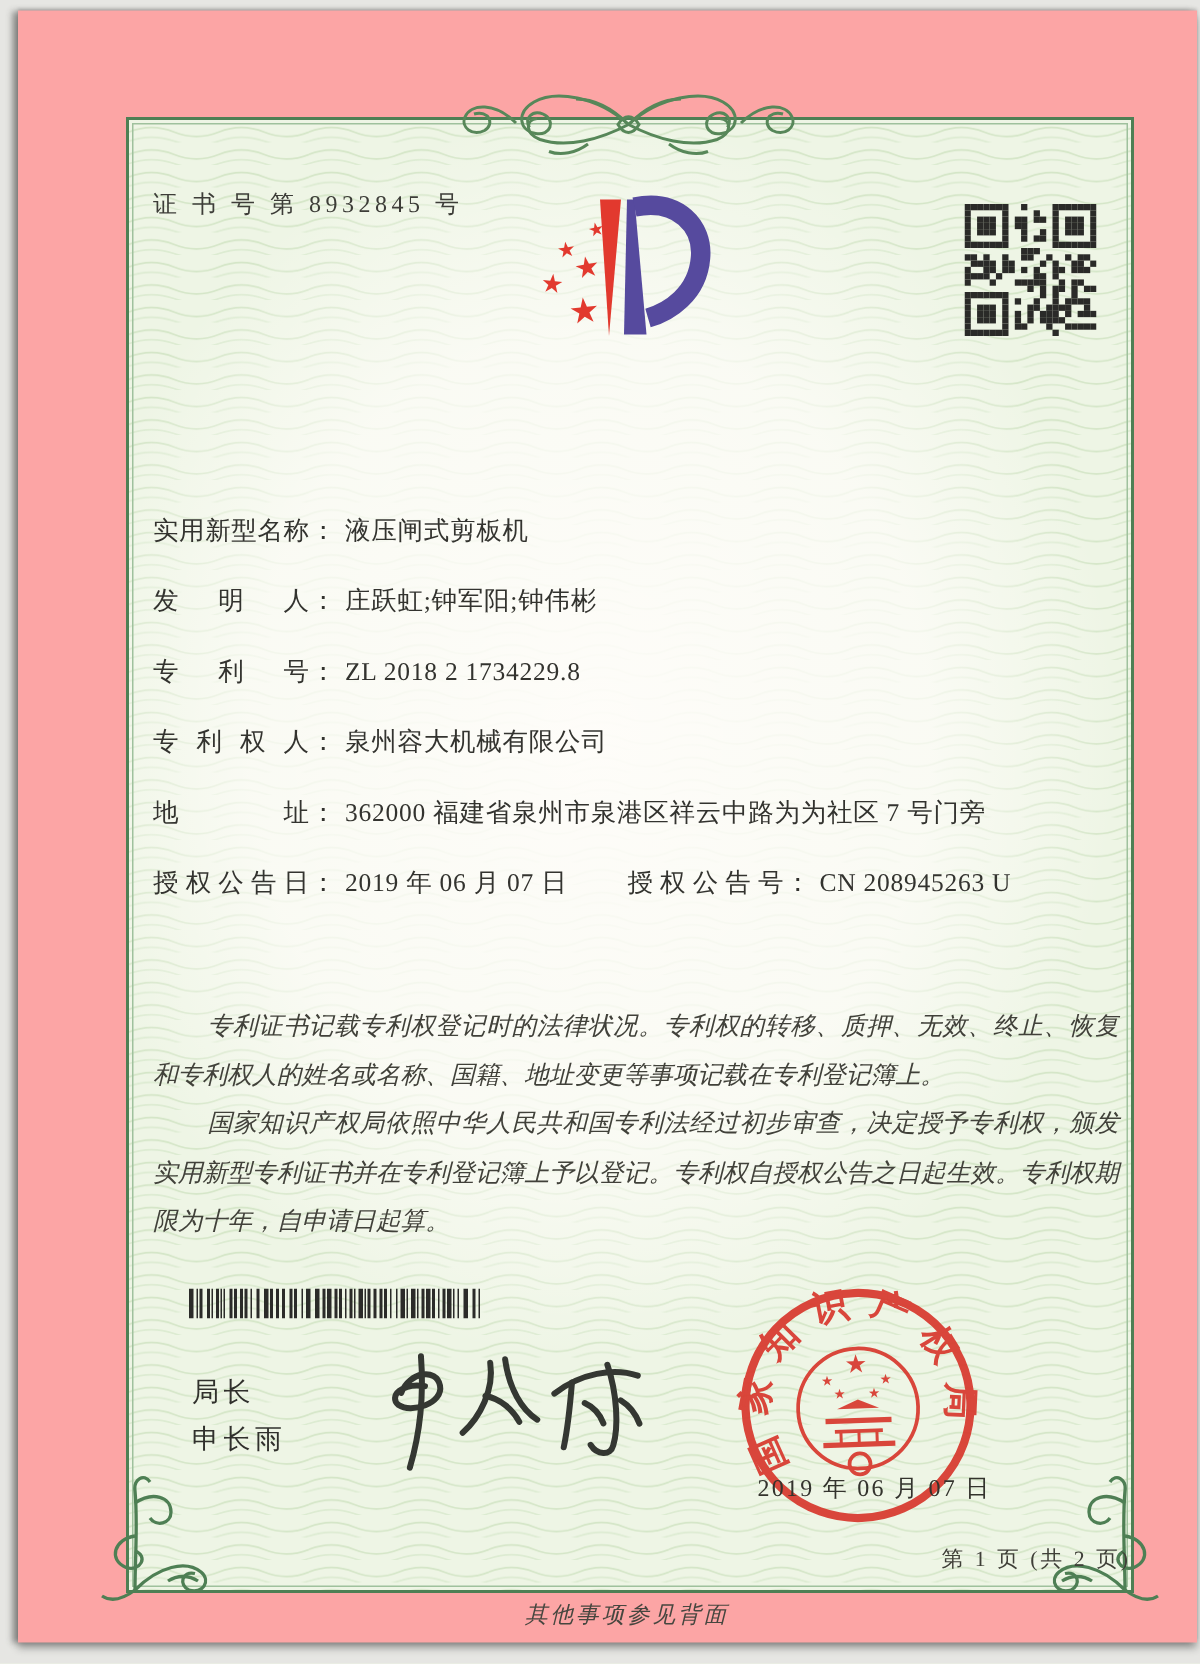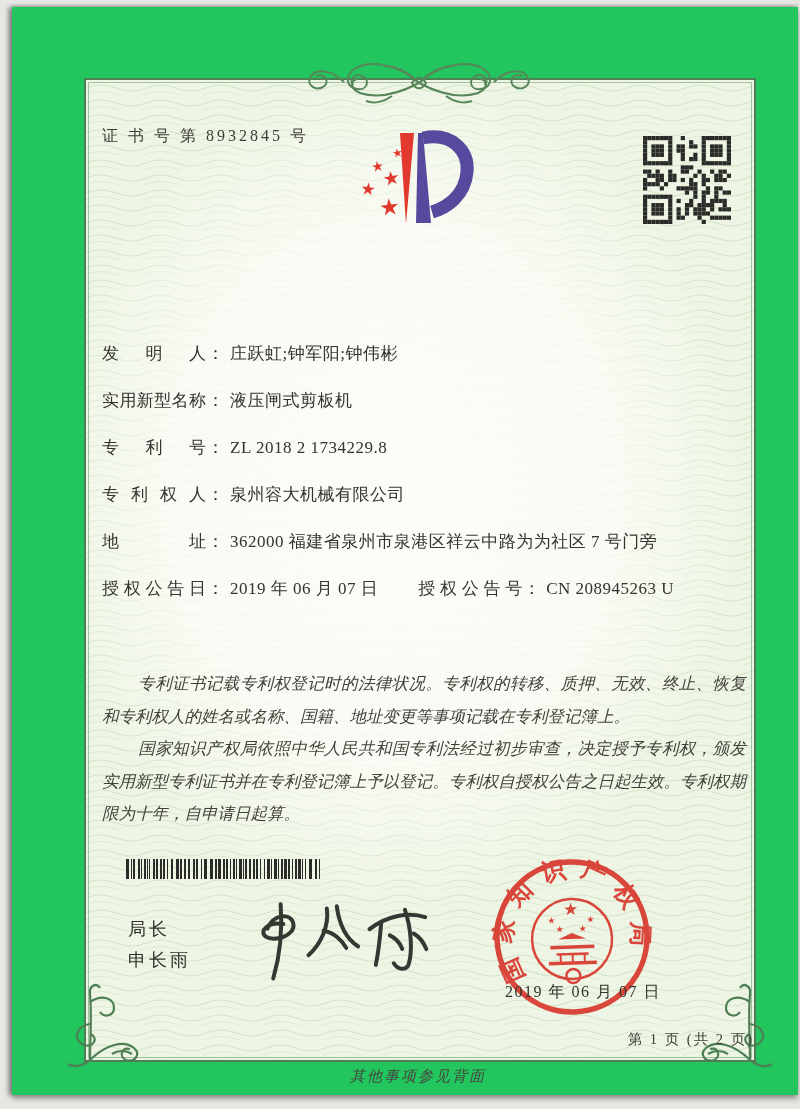--- a/index.html
+++ b/index.html
@@ -3,21 +3,21 @@
 <meta charset="utf-8">
 <style>
   html,body{margin:0;padding:0;}
   body{
     width:800px;height:1109px;position:relative;overflow:hidden;
     background:#e6e6e3;
     font-family:"Liberation Serif","DejaVu Serif",serif;
   }
   .scan{
     position:absolute;left:12px;top:7px;width:786px;height:1088px;
-    background:#22c55e;
+    background:#fca5a5;
     box-shadow:-4px 0 4px rgba(60,60,58,.45), 0 4px 5px rgba(60,60,58,.4), 0 -2px 2px rgba(60,60,58,.2);
   }
   
   .frame{
     position:absolute;left:72px;top:71px;width:668px;height:980px;
     border:2.5px solid #4e7f54;
     background:#eef5e5;
   }
   .frame .innerline{
     position:absolute;inset:2px;border:1px solid #9fc19d;pointer-events:none;
@@ -358,24 +358,24 @@
         <rect x="8" y="80" width="4" height="4" fill="#2a2a28"></rect>
         <rect x="12" y="80" width="4" height="4" fill="#2a2a28"></rect>
         <rect x="16" y="80" width="4" height="4" fill="#2a2a28"></rect>
         <rect x="20" y="80" width="4" height="4" fill="#2a2a28"></rect>
         <rect x="24" y="80" width="4" height="4" fill="#2a2a28"></rect>
       </svg>
 
 
     <div class="fields">
       <div class="frow">
+        <span class="flabel">实用新型名称</span><span class="fcolon">：</span><span class="fval">液压闸式剪板机</span>
+      </div>
+      <div class="frow">
         <span class="flabel">发明人</span><span class="fcolon">：</span><span class="fval">庄跃虹;钟军阳;钟伟彬</span>
-      </div>
-      <div class="frow">
-        <span class="flabel">实用新型名称</span><span class="fcolon">：</span><span class="fval">液压闸式剪板机</span>
       </div>
       <div class="frow">
         <span class="flabel">专利号</span><span class="fcolon">：</span><span class="fval">ZL 2018 2 1734229.8</span>
       </div>
       <div class="frow">
         <span class="flabel">专利权人</span><span class="fcolon">：</span><span class="fval">泉州容大机械有限公司</span>
       </div>
       <div class="frow">
         <span class="flabel">地址</span><span class="fcolon">：</span><span class="fval">362000 福建省泉州市泉港区祥云中路为为社区 7 号门旁</span>
       </div>

